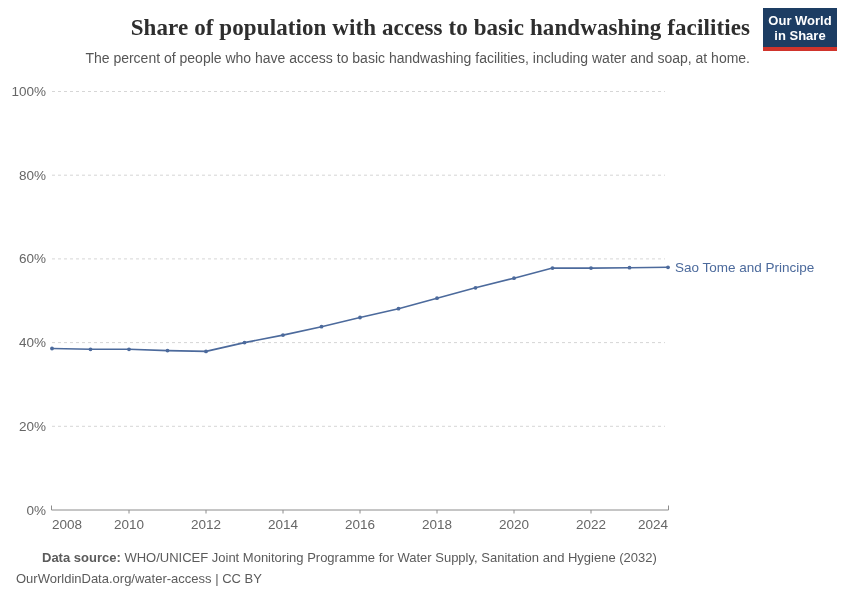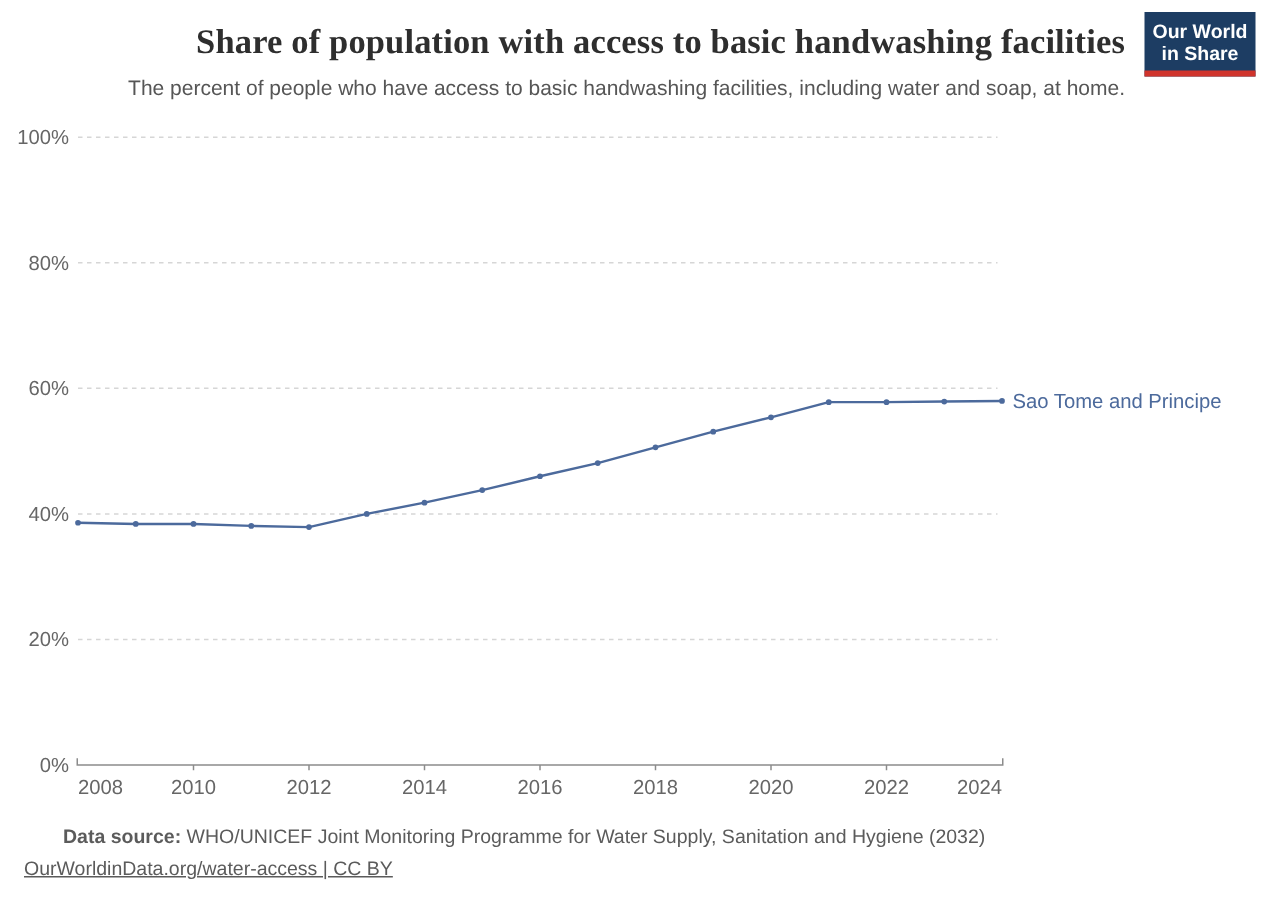--- a/index.html
+++ b/index.html
@@ -20,21 +20,21 @@
     background:#1d3d63;border-bottom:4px solid #d0342c;
     color:#ffffff;text-align:center;padding:5px 2px 4px 2px;cursor:pointer;
   }
   .logo span{display:block;font-size:13px;line-height:15px;font-weight:bold;}
   .chart-svg{position:absolute;left:0;top:0;}
   .footer{
     position:absolute;left:16px;top:547px;right:16px;
     font-size:13px;line-height:21px;color:#5b5b5b;
   }
   .footer .bold{font-weight:bold;margin-left:26px;}
-  .footer .link-line{display:block;text-decoration:underline;}
+  .footer .link-line{display:block;}
 </style>
 </head>
 <body>
 
 <div class="page">
 
   <div class="header">
     <h1 class="chart-title">Share of population with access to basic handwashing facilities</h1>
     <p class="chart-subtitle">The percent of people who have access to basic handwashing facilities, including water and soap, at home.</p>
   </div>

